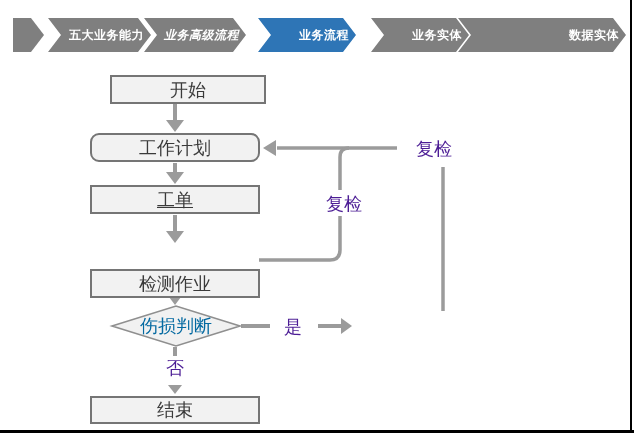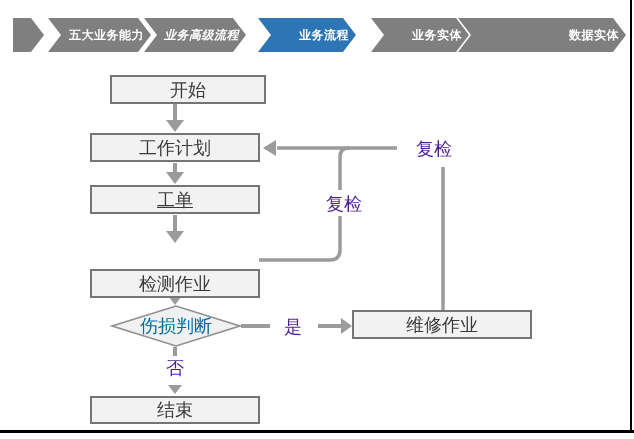--- a/index.html
+++ b/index.html
@@ -28,21 +28,21 @@
   .c4{left:371px;width:98px;}
   .c5{left:458px;width:168px;}
   
   .connectors{position:absolute;left:0;top:0;width:634px;height:439px;z-index:0;}
   .node{
     position:absolute;background:#f2f2f2;border:2px solid #757575;box-sizing:border-box;
     display:flex;align-items:center;justify-content:center;
     font-size:18px;color:#3a3a3a;z-index:1;cursor:default;
   }
   .n-start  {left:90px; top:75px;  width:156px;height:29px;margin-left:20px;}
-  .n-plan   {left:90px; top:133px; width:170px;height:29px;}
+  .n-plan   {left:90px; top:133px; width:170px;height:29px;border-radius:9px;}
   .n-order  {left:90px; top:185px; width:170px;height:29px;text-decoration:underline;}
   .n-inspect{left:90px; top:245px; width:170px;height:29px;margin-top:24px;}
   .n-end    {left:90px; top:396px; width:170px;height:28px;}
   .n-repair {left:352px;top:310px; width:180px;height:29px;}
   .n-diamond-label{
     position:absolute;left:112px;top:312px;width:128px;height:28px;
     display:flex;align-items:center;justify-content:center;
     font-size:18px;color:#0369a1;z-index:1;
   }
   .flabel{
@@ -117,23 +117,20 @@
   </div>
   <div class="node n-order">
     <span>工单</span>
   </div>
   <div class="node n-inspect">
     <span>检测作业</span>
   </div>
   <div class="n-diamond-label">
     <span>伤损判断</span>
   </div>
-  <div class="node n-repair">
-    <span>维修作业</span>
-  </div>
   <div class="node n-end">
     <span>结束</span>
   </div>
 
   <div class="flabel lbl-yes">是</div>
   <div class="flabel lbl-no">否</div>
   <div class="flabel lbl-recheck-mid">复检</div>
   <div class="flabel lbl-recheck-top">复检</div>
 
   <div class="border-bottom"></div>

